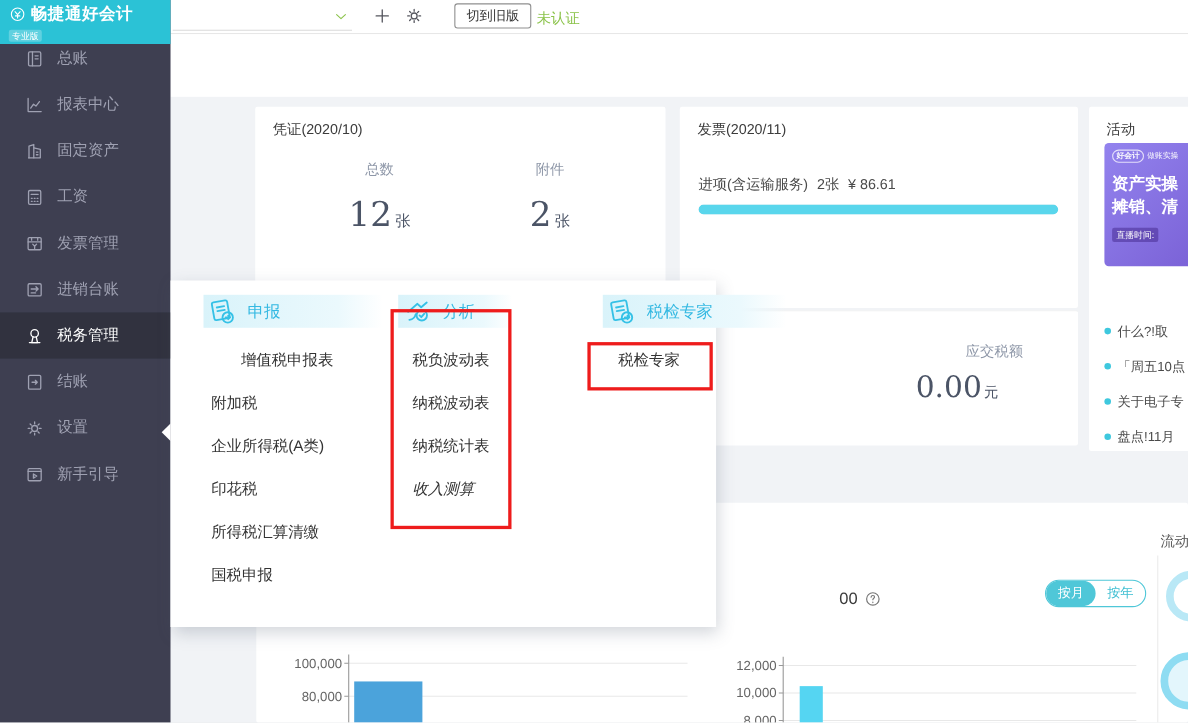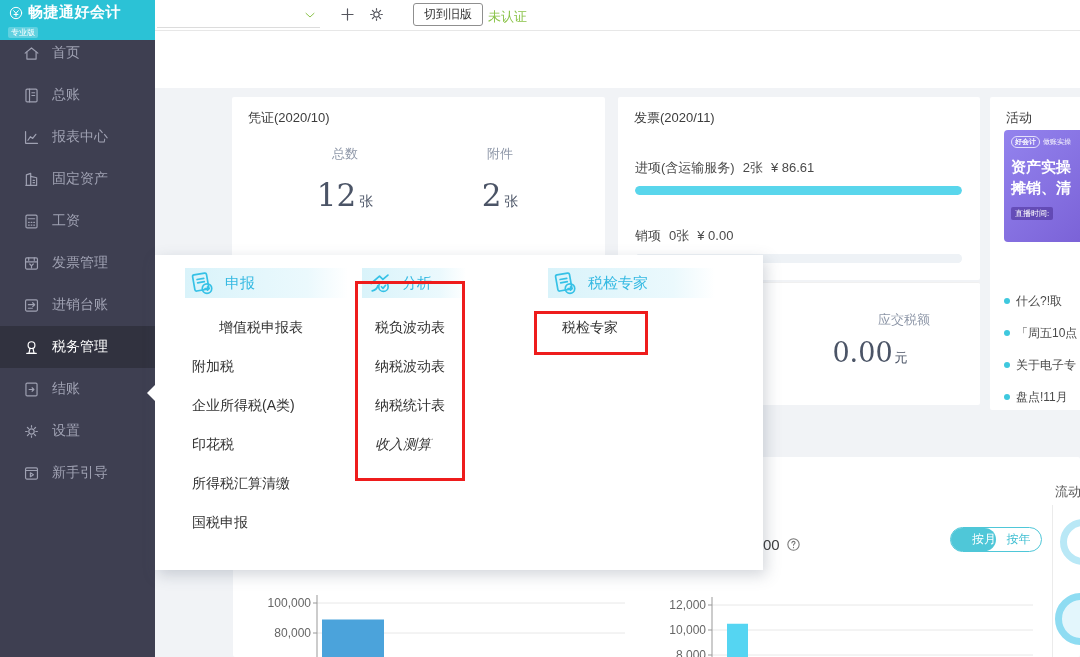--- a/index.html
+++ b/index.html
@@ -63,30 +63,30 @@
   .act-list{position:absolute;left:14px;top:196px;width:90px;}
   .act-item{position:relative;height:32px;font-size:12px;color:#4a4a4a;white-space:nowrap;padding-left:12px;line-height:16px;cursor:pointer;}
   .act-item::before{content:"";position:absolute;left:0;top:5px;width:6px;height:6px;border-radius:50%;background:#3ec8de;}
 
   
   .c-bottom{left:233px;top:457px;width:847px;height:200px;}
   .amt-frag{position:absolute;left:530px;top:79px;font-size:15px;color:#3c3c3c;display:flex;align-items:center;gap:5px;}
   .amt-frag .help{width:17px;height:17px;color:#777;}
   .toggle{position:absolute;left:717px;top:70px;width:92px;height:25px;border:1px solid #4fc7d8;border-radius:13px;overflow:hidden;display:flex;font-size:12px;cursor:pointer;background:#fff;}
   .toggle .opt{flex:1;text-align:center;line-height:23px;color:#3fbfd2;}
-  .toggle .opt.on{background:#4fc7d8;color:#fff;border-radius:0 12px 12px 0px;text-align:right;}
+  .toggle .opt.on{background:#4fc7d8;color:#fff;border-radius:0 12px 12px 0px;}
   .rail-label{position:absolute;left:822px;top:26px;font-size:13px;color:#5a5a5a;white-space:nowrap;}
   .rail-div{position:absolute;left:819px;top:48px;bottom:0;width:0;border-left:1px solid #ebebeb;}
   .blob{position:absolute;border:7px solid #b9e8f6;border-radius:50%;}
   .blob1{left:827px;top:62px;width:46px;height:46px;}
   .blob2{left:822px;top:136px;width:52px;height:52px;background:#e3f6fc;border-color:#8edcf2;}
   .charts{position:absolute;left:0;top:100px;width:847px;height:100px;}
 
   
-  .popup{position:absolute;left:155px;top:255px;width:608px;height:315px;background:#fff;box-shadow:3px 5px 14px rgba(80,90,110,.25);z-index:10;}
+  .popup{position:absolute;left:155px;top:255px;width:496px;height:315px;background:#fff;box-shadow:3px 5px 14px rgba(80,90,110,.25);z-index:10;}
   .popup .arrow{position:absolute;left:-8px;top:130px;width:0;height:0;border-top:8px solid transparent;border-bottom:8px solid transparent;border-right:8px solid #ffffff;}
   .sec-h{position:absolute;top:13px;height:30px;display:flex;align-items:center;gap:9px;padding-left:4px;background:linear-gradient(90deg,#d9f3fa 0%,#ebf9fd 75%,rgba(235,249,253,0) 100%);}
   .sec-h .sic{width:27px;height:27px;color:#35c1e6;}
   .sec-h .st{font-size:15px;color:#35b9e2;}
   .p-item{position:absolute;font-size:14px;color:#333;white-space:nowrap;cursor:pointer;}
 
   
   .redbox{position:absolute;border:3px solid #ee1c1c;z-index:30;pointer-events:none;}
   .rb1{left:355px;top:281px;width:110px;height:200px;}
   .rb2{left:534px;top:311px;width:114px;height:44px;}
@@ -130,29 +130,20 @@
             </svg>
           </span>
         <span class="nm">畅捷通好会计</span>
       </div>
       <span class="ed">专业版</span>
     </div>
     <nav class="nav" id="side-nav">
         <div class="side-item">
           <span class="ico">
             <svg viewBox="0 0 24 24" fill="none" stroke="currentColor" stroke-width="1.5" stroke-linecap="round" stroke-linejoin="round" width="100%" height="100%">
-              <path d="M4 11.5L12 5l8 6.5"></path>
-              <path d="M6.2 10.2V19h11.6v-8.8"></path>
-            </svg>
-          </span>
-          <span>首页</span>
-        </div>
-        <div class="side-item">
-          <span class="ico">
-            <svg viewBox="0 0 24 24" fill="none" stroke="currentColor" stroke-width="1.5" stroke-linecap="round" stroke-linejoin="round" width="100%" height="100%">
               <rect x="5" y="4" width="14" height="16" rx="1.5"></rect>
               <path d="M9.5 4v16"></path>
               <path d="M12.5 8.5h3.5M12.5 12h3.5"></path>
             </svg>
           </span>
           <span>总账</span>
         </div>
         <div class="side-item">
           <span class="ico">
             <svg viewBox="0 0 24 24" fill="none" stroke="currentColor" stroke-width="1.5" stroke-linecap="round" stroke-linejoin="round" width="100%" height="100%">
@@ -254,26 +245,20 @@
       <div class="vl"><span class="num">2</span><span class="un">张</span></div>
     </div>
   </div>
 
   <div class="card c-invoice">
     <div class="card-title">发票(2020/11)</div>
     <div class="inv-row" style="top:62px">
       <div class="inv-lb"><span>进项(含运输服务)</span><b>2张</b><b>¥ 86.61</b></div>
       <div class="bar-track">
           <div class="bar-fill" id="inv-fill-0" style="width: 100%; background: rgb(89, 214, 236);"></div>
-        </div>
-    </div>
-    <div class="inv-row" style="top:130px">
-      <div class="inv-lb"><span>销项</span><b>0张</b><b>¥ 0.00</b></div>
-      <div class="bar-track">
-          <div class="bar-fill" id="inv-fill-1" style="width: 100%; background: rgb(238, 242, 246);"></div>
         </div>
     </div>
   </div>
 
   <div class="card c-tax">
     <div class="tax-blk">
       <div class="lb">应交税额</div>
       <div class="vl"><span class="num">0.00</span><span class="un">元</span></div>
     </div>
   </div>

